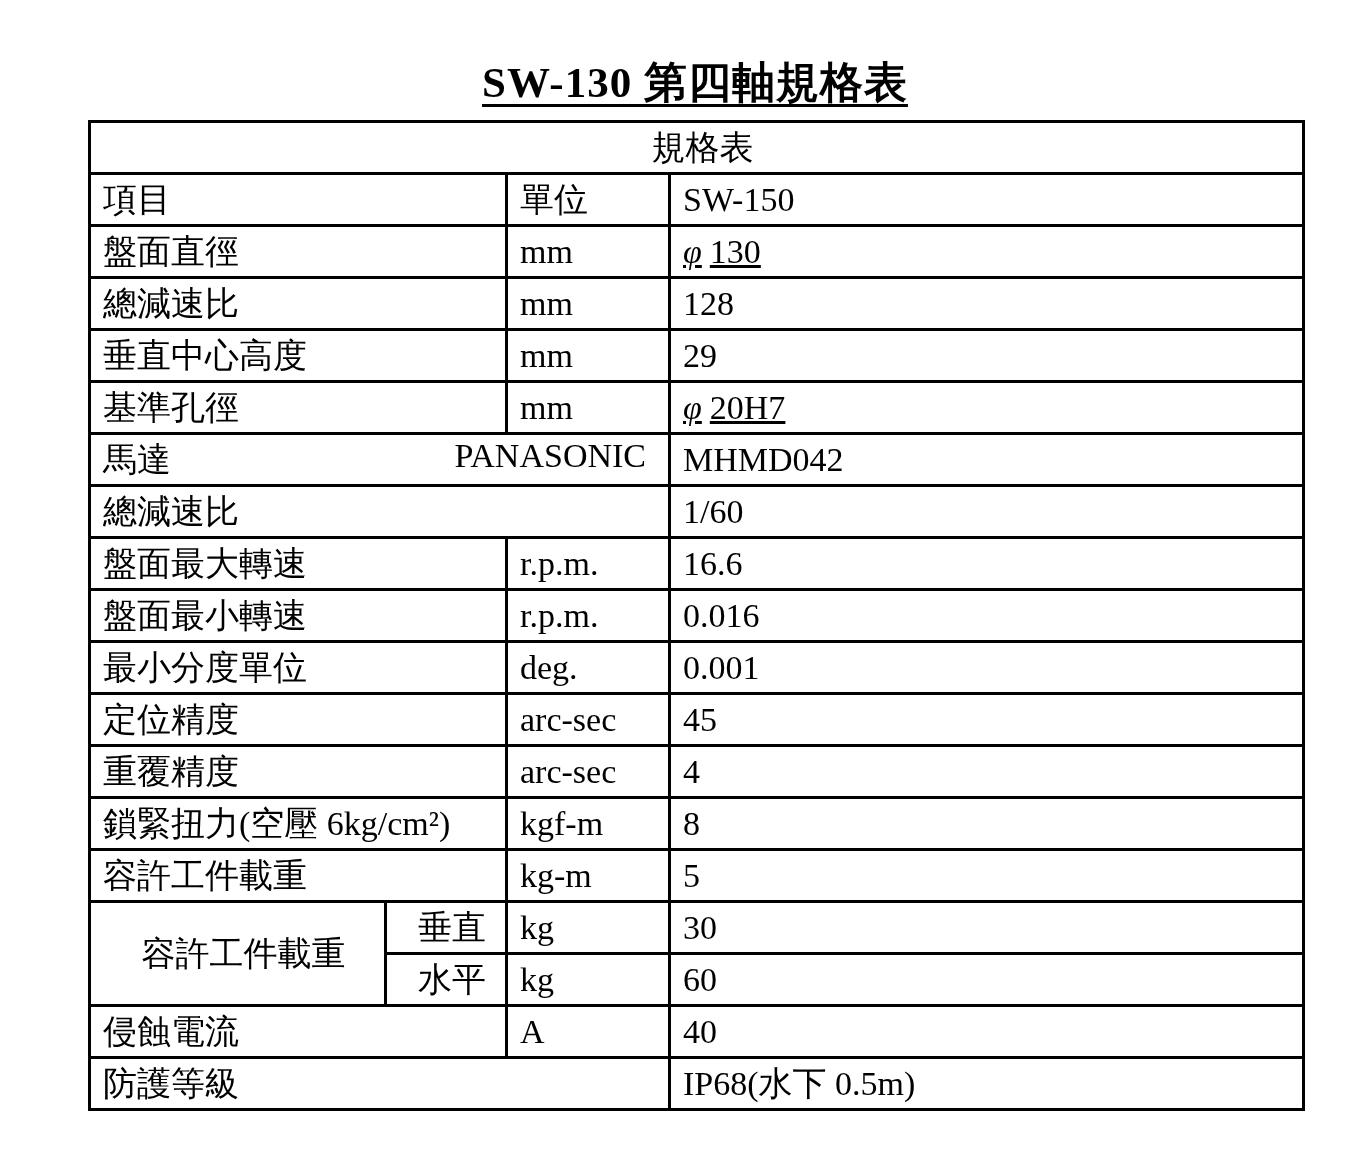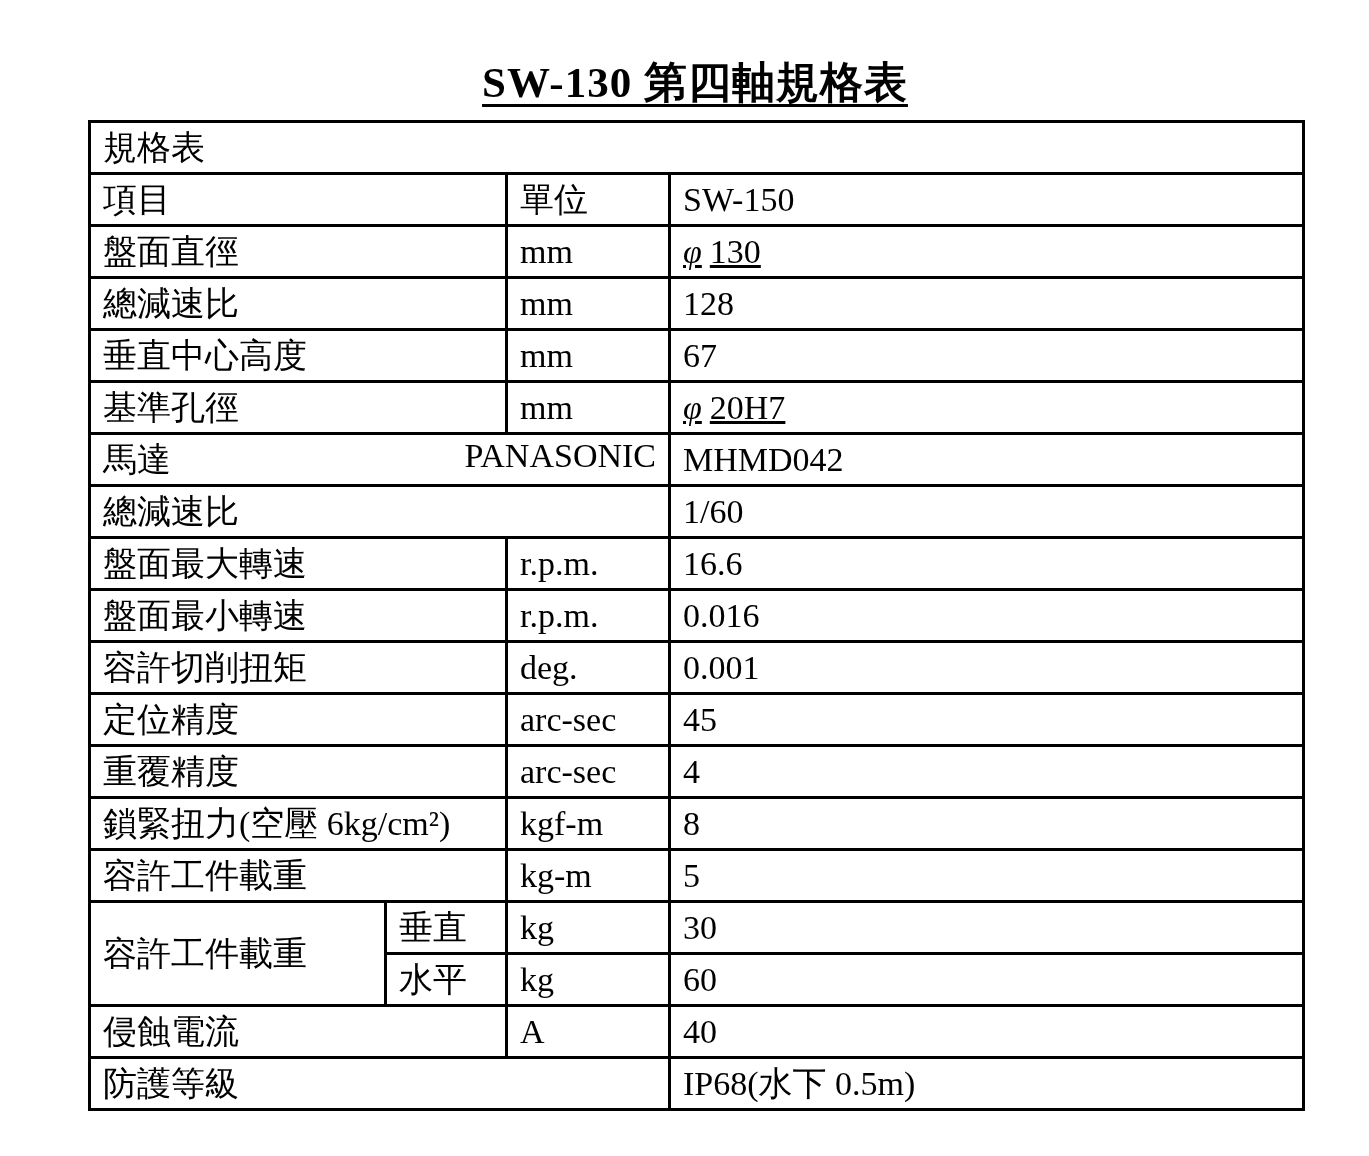--- a/index.html
+++ b/index.html
@@ -38,32 +38,33 @@
   table.spec-table td {
     border: 3px solid #000000;
     height: 49px;            
     font-size: 34px;
     padding: 0 0 0 12px;
     white-space: nowrap;
     overflow: visible;
     vertical-align: middle;
   }
   td.c-center {
+    text-align: center;
     padding: 0;
   }
   td.c-unit { padding-left: 10px; }
   td.c-val  { padding-left: 14px; }
   td.c-val-phi { padding-left: 20px; text-decoration: underline; }
   .phi {
     font-style: italic;
     margin-right: 8px;
   }
   .brand {
     float: right;
-    padding-right: 12px;
+    padding-right: 22px;
   }
 </style>
 </head>
 <body>
 
 <div class="doc-title">
   <span class="underlined">SW-130 第四軸規格表</span>
 </div>
 
 <table class="spec-table">
@@ -93,21 +94,21 @@
 
   <tr>
     <td colspan="2">總減速比</td>
     <td class="c-unit">mm</td>
     <td class="c-val">128</td>
   </tr>
 
   <tr>
     <td colspan="2">垂直中心高度</td>
     <td class="c-unit">mm</td>
-    <td class="c-val">67</td>
+    <td class="c-val">29</td>
   </tr>
 
   <tr>
     <td colspan="2">基準孔徑</td>
     <td class="c-unit">mm</td>
     <td class="c-val c-val-phi"><span class="phi">φ</span><span>20H7</span></td>
   </tr>
 
   <tr>
     <td colspan="3"><span>馬達</span><span class="brand">PANASONIC</span></td>
@@ -125,21 +126,21 @@
     <td class="c-val">16.6</td>
   </tr>
 
   <tr>
     <td colspan="2">盤面最小轉速</td>
     <td class="c-unit">r.p.m.</td>
     <td class="c-val">0.016</td>
   </tr>
 
   <tr>
-    <td colspan="2">容許切削扭矩</td>
+    <td colspan="2">最小分度單位</td>
     <td class="c-unit">deg.</td>
     <td class="c-val">0.001</td>
   </tr>
 
   <tr>
     <td colspan="2">定位精度</td>
     <td class="c-unit">arc-sec</td>
     <td class="c-val">45</td>
   </tr>
 

